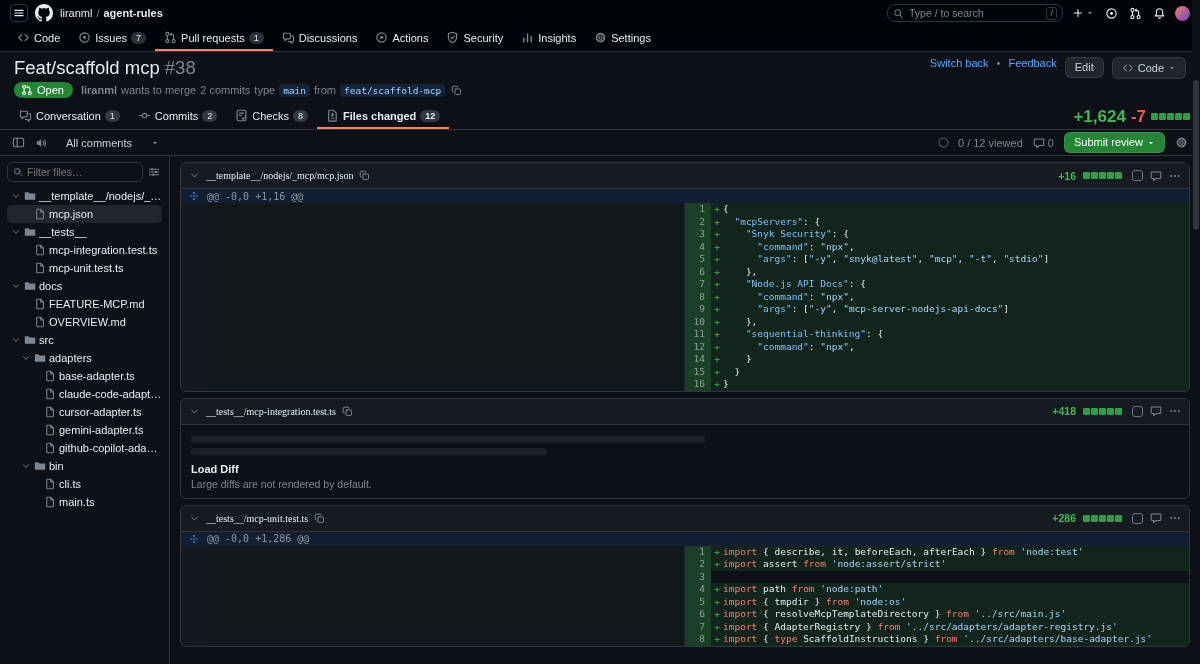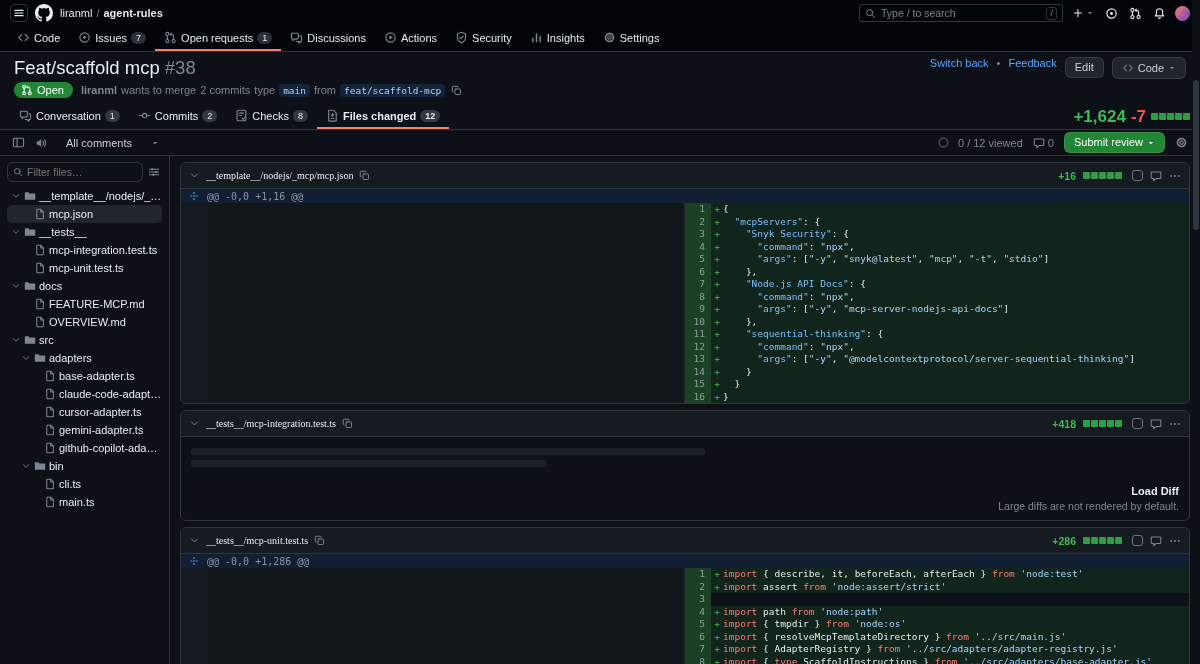--- a/index.html
+++ b/index.html
@@ -13,21 +13,21 @@
   .flex-spacer{flex:1}
   
   .gh-header{display:flex;align-items:center;gap:7px;height:26px;padding:0 10px;background:#010409;flex:none}
   .hdr-btn{display:flex;align-items:center;gap:2px;background:none;border:0;color:#e6edf3;cursor:pointer;padding:2px}
   .hdr-btn.boxed{border:1px solid #30363d;border-radius:4px;width:18px;height:18px;justify-content:center}
   .gh-logo{color:#e6edf3;display:flex;cursor:pointer}
   .crumbs{display:flex;align-items:center;gap:4px;font-size:11px}
   .crumb{color:#e6edf3;text-decoration:none;cursor:pointer}
   .crumb-strong{font-weight:700}
   .crumb-sep{color:#7d8590}
-  .search-box{display:flex;align-items:center;gap:5px;width:204px;height:18px;border:1px solid #30363d;border-radius:2px;
+  .search-box{display:flex;align-items:center;gap:5px;width:176px;height:18px;border:1px solid #30363d;border-radius:8px;
     padding:0 5px;color:#7d8590;font-size:10.5px;background:#010409;cursor:text}
   .search-ph{flex:1;white-space:nowrap;overflow:hidden}
   .kbd{border:1px solid #30363d;border-radius:3px;font-size:9px;line-height:11px;padding:0 3px;color:#7d8590}
   .avatar{width:15px;height:15px;border-radius:50%;background:linear-gradient(135deg,#f78166,#6e40c9);flex:none;cursor:pointer}
   
   .repo-tabs{display:flex;align-items:stretch;background:#010409;border-bottom:1px solid #30363d;padding:0 8px;height:26px;flex:none}
   .repo-tab{display:flex;align-items:center;gap:4px;padding:0 9px;font-size:11px;color:#e6edf3;
     border-bottom:2px solid transparent;cursor:pointer;white-space:nowrap}
   .repo-tab .ic{color:#7d8590}
   .repo-tab.selected{border-bottom-color:#f78166}
@@ -97,21 +97,21 @@
   .diff-line{display:flex;height:12.5px;line-height:12.5px;font-family:"DejaVu Sans Mono",monospace;font-size:9.5px}
   .dnum{width:26px;flex:none;text-align:right;padding-right:6px;color:rgba(230,237,243,.55);cursor:pointer}
   .dnum.old{background:rgba(118,131,144,.08)}
   .dempty{width:calc(50% - 26px);flex:none;background:rgba(118,131,144,.05);border-right:1px solid rgba(48,54,61,.6)}
   .dnum.new{background:rgba(63,185,80,.28)}
   .dcode{flex:1;background:rgba(46,160,67,.14);white-space:pre;overflow:hidden}
   .dsign{display:inline-block;width:12px;text-align:center;color:#3fb950}
   .tk-p{color:#e6edf3}.tk-n{color:#e6edf3}.tk-k{color:#79c0ff}.tk-s{color:#a5d6ff}.tk-w{color:#ff7b72}
   .load-body{padding:6px 10px 8px}
   .skel{height:7px;border-radius:3px;background:#1c2128;margin:5px 0}
-  .load-center{text-align:right;margin-top:18px}
+  .load-center{text-align:left;margin-top:8px}
   .load-btn{font-size:11px;font-weight:700;color:#e6edf3;cursor:pointer}
   .load-msg{font-size:10.5px;color:#7d8590;margin-top:3px}
   
   .scrollbar{position:fixed;right:0;top:0;width:8px;height:664px;background:#0d1117}
   .scroll-thumb{position:absolute;top:80px;left:1px;width:6px;height:150px;border-radius:3px;background:#30363d}
 </style>
 </head>
 <body>
 
 <div class="app">
@@ -211,21 +211,21 @@
       <div class="repo-tab selected">
         <span class="ic ic13">
           <svg viewBox="0 0 16 16" width="100%" height="100%" fill="none" stroke="currentColor" stroke-width="1.4" stroke-linecap="round" stroke-linejoin="round">
             <circle cx="4.2" cy="3.6" r="1.9"></circle>
             <circle cx="4.2" cy="12.4" r="1.9"></circle>
             <circle cx="11.8" cy="12.4" r="1.9"></circle>
             <path d="M4.2 5.5v5M11.8 10.5V6.3a2.3 2.3 0 0 0-2.3-2.3h-1"></path>
             <path fill="currentColor" stroke="none" d="M9.4 1.6v4.8L6.6 4z"></path>
           </svg>
         </span>
-        <span>Open requests</span>
+        <span>Pull requests</span>
         <span class="counter">1</span>
       </div>
       <div class="repo-tab">
         <span class="ic ic13">
           <svg viewBox="0 0 16 16" width="100%" height="100%" fill="none" stroke="currentColor" stroke-width="1.4" stroke-linecap="round" stroke-linejoin="round">
             <path d="M1.8 2.8h7.4a1 1 0 0 1 1 1v4.9a1 1 0 0 1-1 1H6.1l-2.4 2.2V9.7H2.8a1 1 0 0 1-1-1V3.8a1 1 0 0 1 1-1Z"></path>
             <path d="M12.2 6h1a1 1 0 0 1 1 1v4.9a1 1 0 0 1-1 1h-.9v2.2l-2.4-2.2H7.6"></path>
           </svg>
         </span>
         <span>Discussions</span>
@@ -766,26 +766,20 @@
           </div>
           <div class="diff-line">
             <span class="dnum old"></span>
             <span class="dempty"></span>
             <span class="dnum new">12</span>
             <span class="dcode"><span class="dsign">+</span><span class="tk-p">      </span><span class="tk-k">"command"</span><span class="tk-p">: </span><span class="tk-s">"npx"</span><span class="tk-p">,</span></span>
           </div>
           <div class="diff-line">
             <span class="dnum old"></span>
             <span class="dempty"></span>
-            <span class="dnum new">13</span>
-            <span class="dcode"><span class="dsign">+</span><span class="tk-p">      </span><span class="tk-k">"args"</span><span class="tk-p">: [</span><span class="tk-s">"-y"</span><span class="tk-p">, </span><span class="tk-s">"@modelcontextprotocol/server-sequential-thinking"</span><span class="tk-p">]</span></span>
-          </div>
-          <div class="diff-line">
-            <span class="dnum old"></span>
-            <span class="dempty"></span>
             <span class="dnum new">14</span>
             <span class="dcode"><span class="dsign">+</span><span class="tk-p">    }</span></span>
           </div>
           <div class="diff-line">
             <span class="dnum old"></span>
             <span class="dempty"></span>
             <span class="dnum new">15</span>
             <span class="dcode"><span class="dsign">+</span><span class="tk-p">  }</span></span>
           </div>
           <div class="diff-line">

